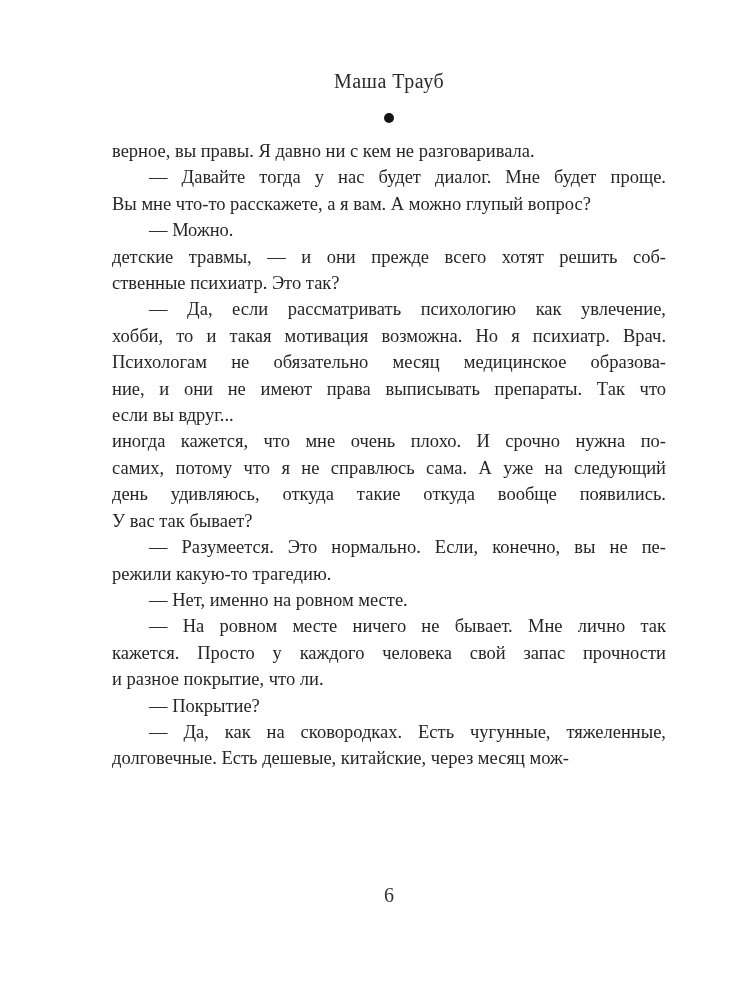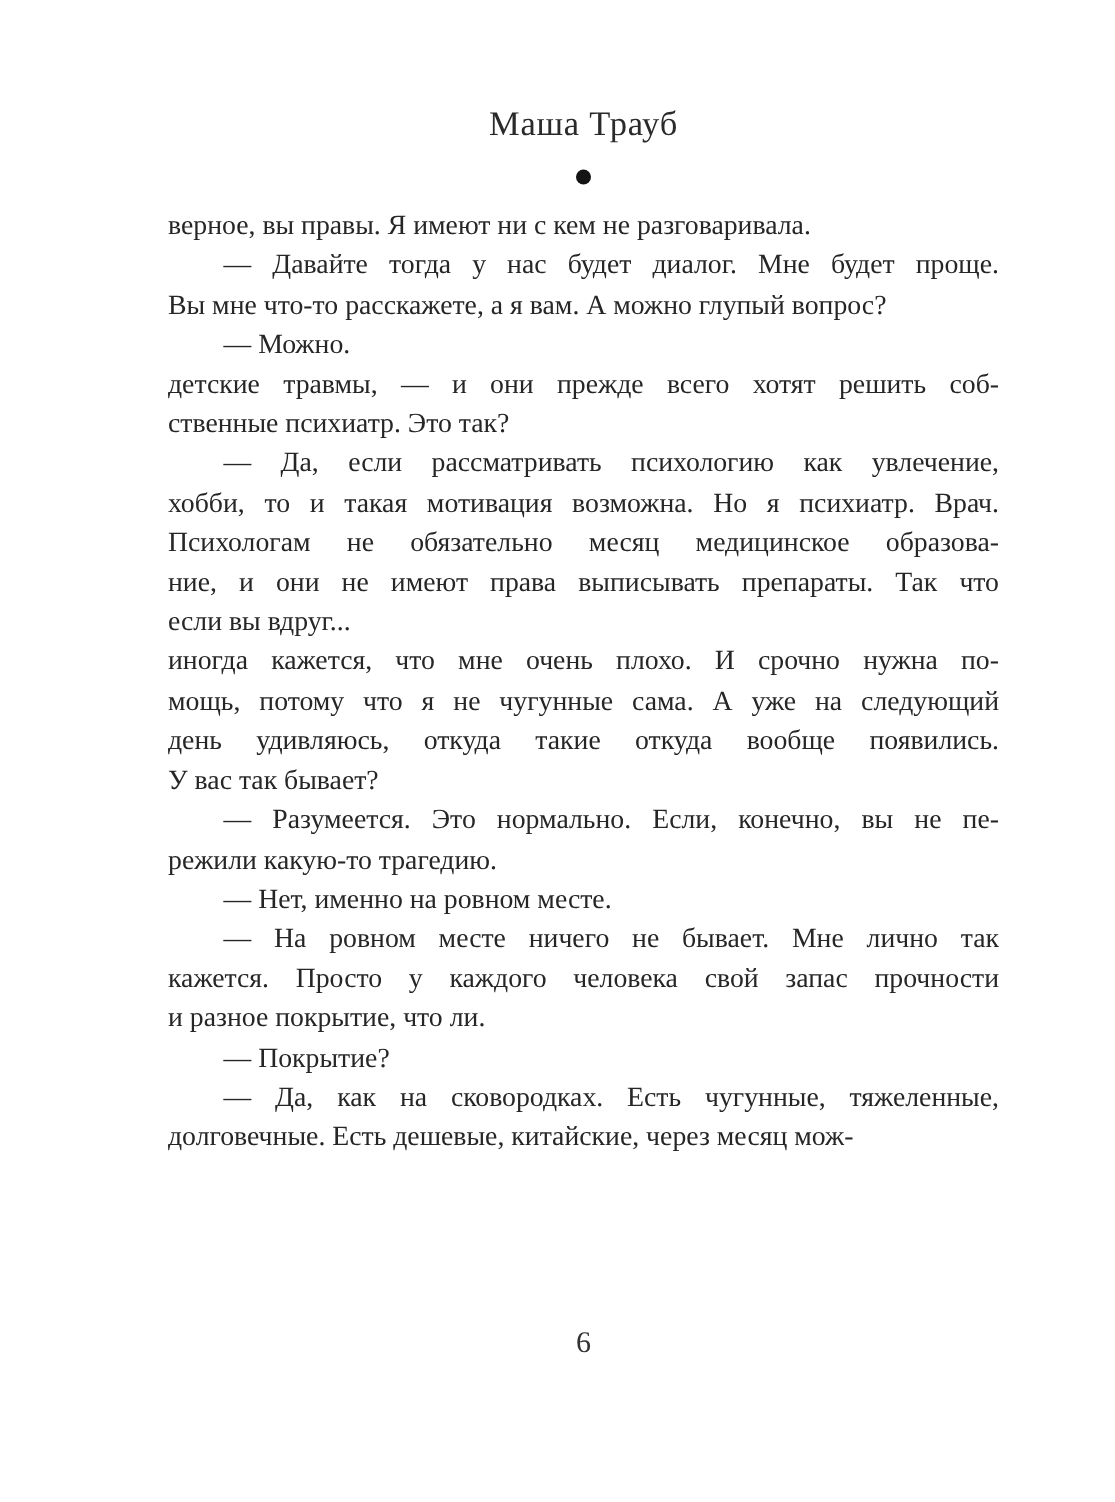--- a/index.html
+++ b/index.html
@@ -8,21 +8,21 @@
     background:#ffffff;
     position:relative;
     font-family:"Liberation Serif","DejaVu Serif",serif;
     color:#262626;
     overflow:hidden;
   }
   .running-head{
     position:absolute;
     left:112px;width:554px;top:70px;
     text-align:center;
-    font-size:23px;
+    font-size:20px;
     letter-spacing:0.5px;
     color:#2a2a2a;
   }
   .ornament{
     position:absolute;
     left:384px;top:113px;
     width:10px;height:10px;
     border-radius:50%;
     background:#141414;
   }
@@ -54,33 +54,33 @@
   }
 </style>
 </head>
 <body>
 
 <div class="running-head">Маша Трауб</div>
 
 <div class="ornament"></div>
 
 <div class="body-text" id="body-text">
-    <div class="line">верное, вы правы. Я имеют ни с кем не разговаривала.</div>
+    <div class="line">верное, вы правы. Я давно ни с кем не разговаривала.</div>
     <div class="line just ind">— Давайте тогда у нас будет диалог. Мне будет проще.</div>
     <div class="line">Вы мне что-то расскажете, а я вам. А можно глупый вопрос?</div>
     <div class="line ind">— Можно.</div>
     <div class="line just">детские травмы, — и они прежде всего хотят решить соб-</div>
     <div class="line">ственные психиатр. Это так?</div>
     <div class="line just ind">— Да, если рассматривать психологию как увлечение,</div>
     <div class="line just">хобби, то и такая мотивация возможна. Но я психиатр. Врач.</div>
     <div class="line just">Психологам не обязательно месяц медицинское образова-</div>
     <div class="line just">ние, и они не имеют права выписывать препараты. Так что</div>
     <div class="line">если вы вдруг...</div>
     <div class="line just">иногда кажется, что мне очень плохо. И срочно нужна по-</div>
-    <div class="line just">мощь, потому что я не чугунные сама. А уже на следующий</div>
+    <div class="line just">самих, потому что я не справлюсь сама. А уже на следующий</div>
     <div class="line just">день удивляюсь, откуда такие откуда вообще появились.</div>
     <div class="line">У вас так бывает?</div>
     <div class="line just ind">— Разумеется. Это нормально. Если, конечно, вы не пе-</div>
     <div class="line">режили какую-то трагедию.</div>
     <div class="line ind">— Нет, именно на ровном месте.</div>
     <div class="line just ind">— На ровном месте ничего не бывает. Мне лично так</div>
     <div class="line just">кажется. Просто у каждого человека свой запас прочности</div>
     <div class="line">и разное покрытие, что ли.</div>
     <div class="line ind">— Покрытие?</div>
     <div class="line just ind">— Да, как на сковородках. Есть чугунные, тяжеленные,</div>

